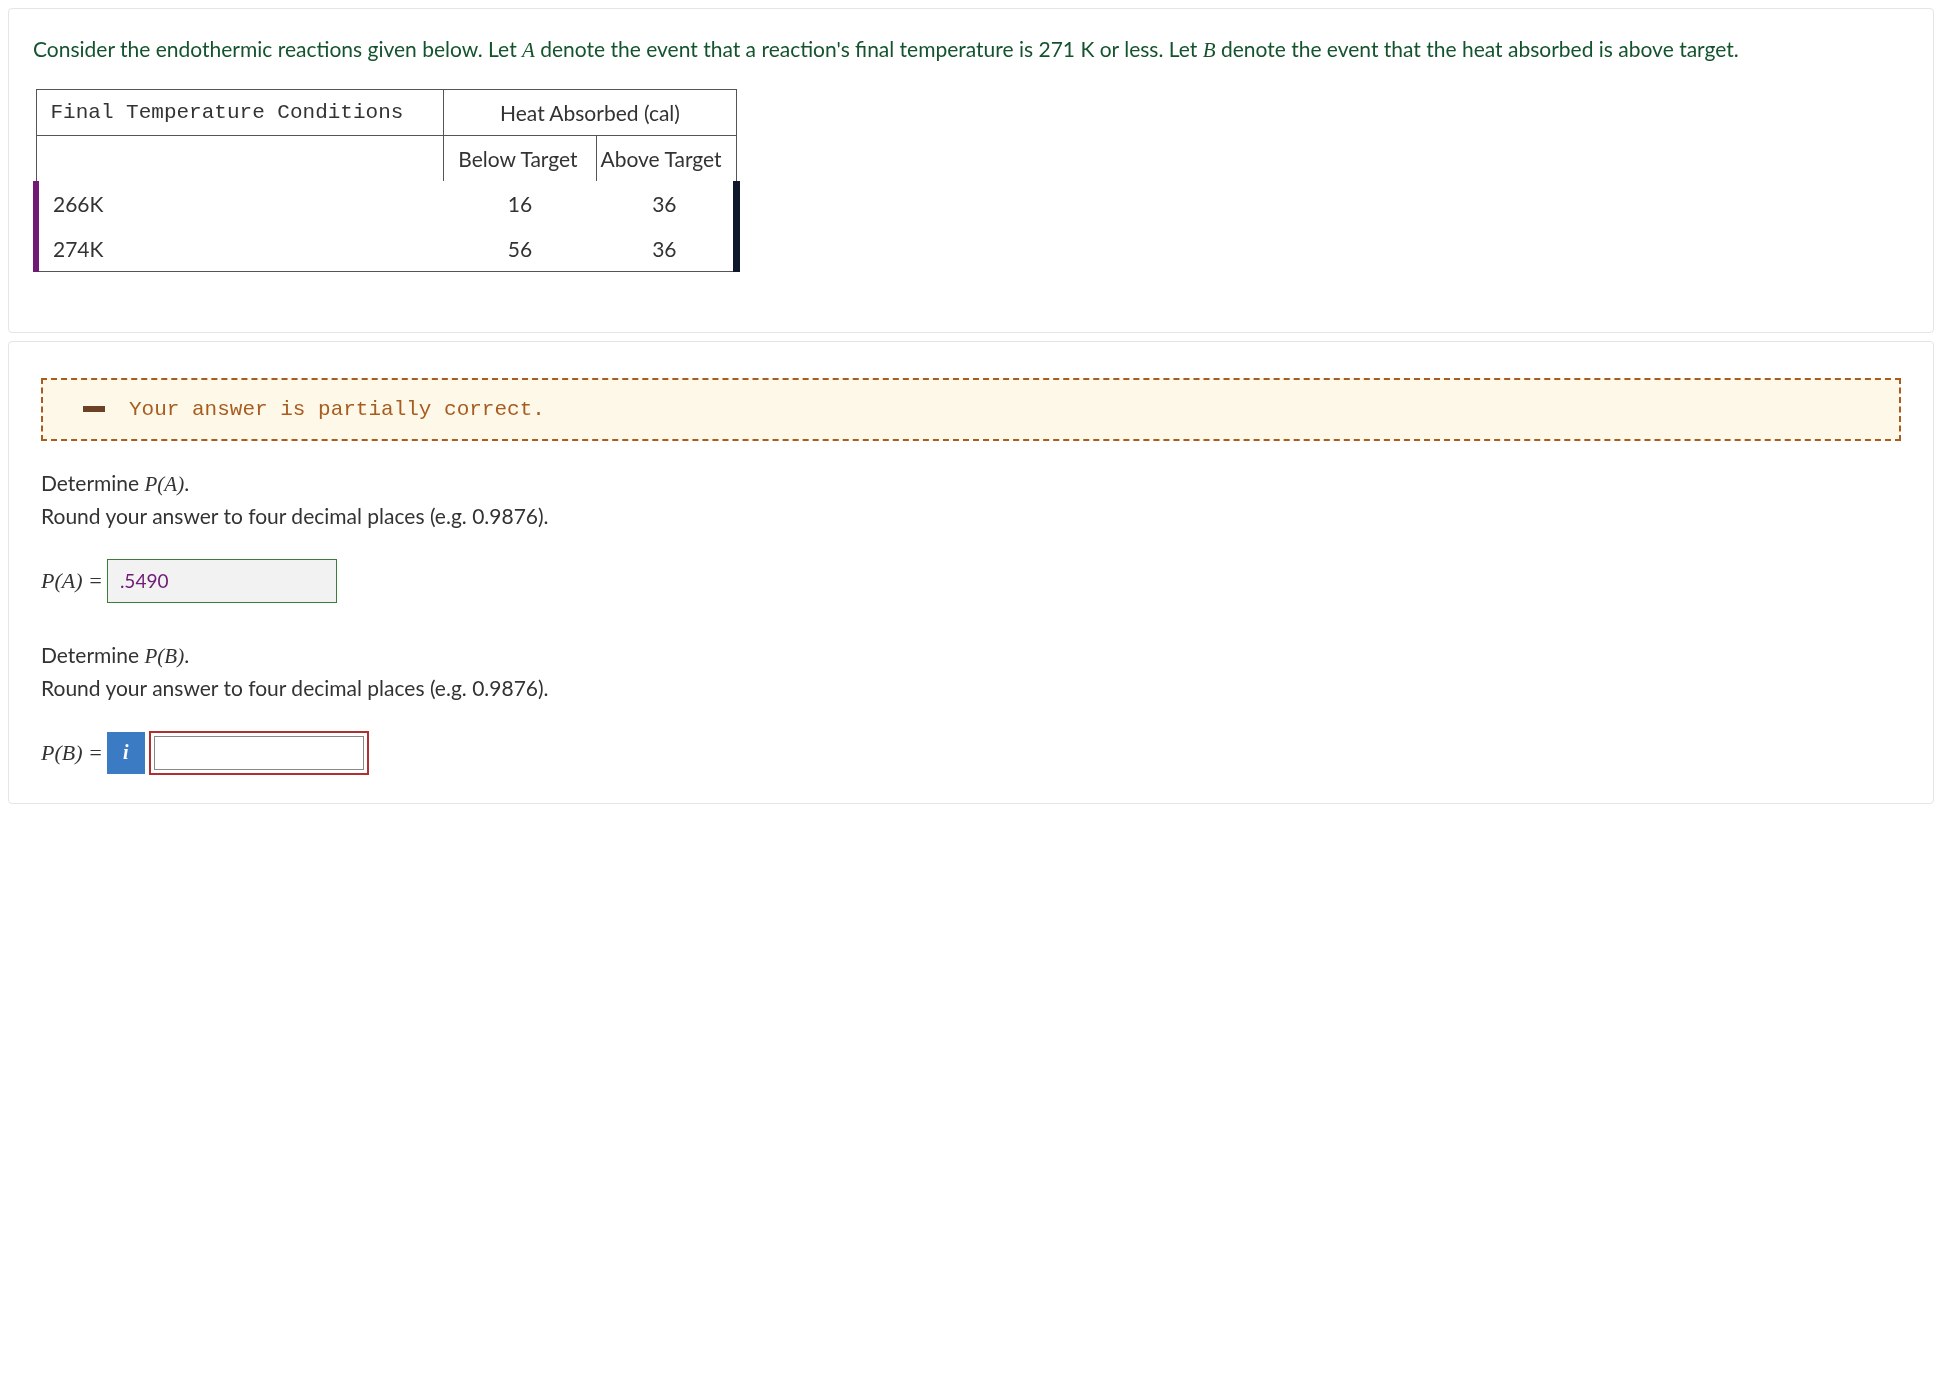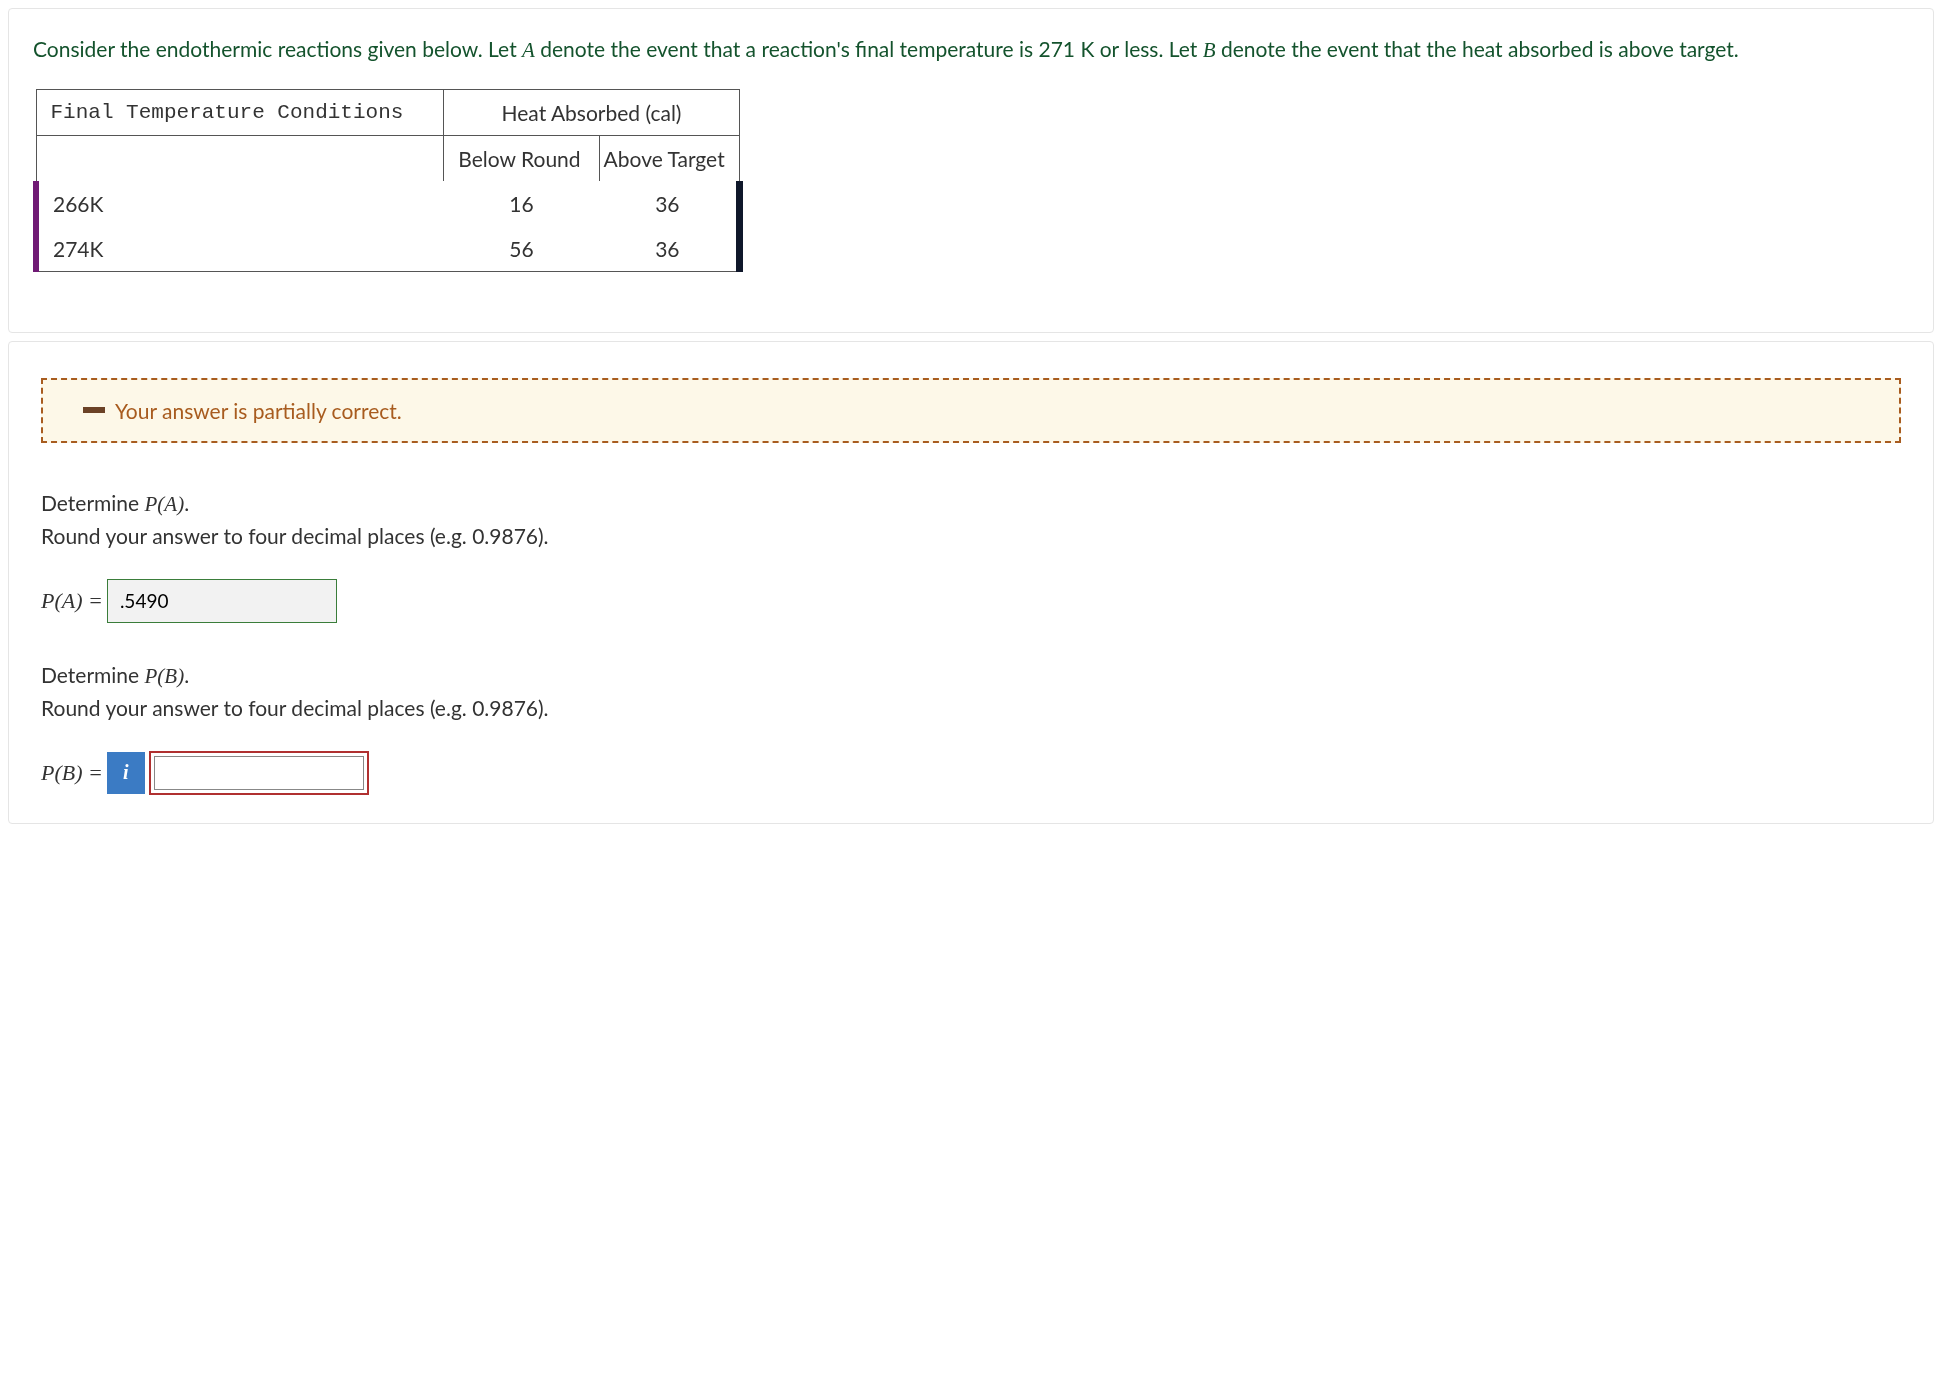--- a/index.html
+++ b/index.html
@@ -49,24 +49,25 @@
   .body-row td.first-col { border-left: 6px solid #701a75; text-align: left; padding-left: 14px; }
   .body-row td.last-col { border-right: 7px solid #0f172a; }
   .body-last td { border-bottom: 1px solid #555; }
   .sub-row td.sub-left { text-align: right; padding-right: 18px; }
   .sub-row td.sub-right { text-align: left; padding-left: 4px; }
   
   .feedback-box {
     border: 2px dashed #a85c1f;
     background: #fdf8e8;
     padding: 18px 22px;
-    margin: 8px 8px 44px 8px;
+    margin: 8px 8px 26px 8px;
     display: flex;
     align-items: center;
-    gap: 10px;
+    gap: 24px;
+    font-family: Liberation Mono, monospace;
   }
   .minus-icon {
     width: 22px;
     height: 6px;
     background: #6b4226;
     display: inline-block;
     flex-shrink: 0;
     margin-left: 18px;
   }
   .feedback-text {
@@ -88,21 +89,21 @@
     font-family: 'Times New Roman', serif;
     font-size: 22px;
   }
   .answer-input-correct {
     width: 230px;
     height: 44px;
     border: 1px solid #3a7d3a;
     background: #f2f2f2;
     padding: 0 12px;
     font-size: 19px;
-    color: #000000;
+    color: #701a75;
     font-family: inherit;
   }
   .info-badge {
     width: 38px;
     height: 42px;
     background: #3b7bc4;
     color: #fff;
     display: inline-flex;
     align-items: center;
     justify-content: center;
@@ -134,21 +135,21 @@
   </div>
 
   <table class="data-table">
     <tbody>
         <tr class="hdr-row">
       <th class="left-head">Final Temperature Conditions</th>
       <th colspan="2">Heat Absorbed (cal)</th>
     </tr>
     <tr class="sub-row">
       <td class="first-col"></td>
-      <td class="sub-left">Below Round</td>
+      <td class="sub-left">Below Target</td>
       <td class="sub-right last-col">Above Target</td>
     </tr>
     <tr class="body-row">
       <td class="first-col">266K</td>
       <td>16</td>
       <td class="last-col">36</td>
     </tr>
     <tr class="body-row body-last">
       <td class="first-col">274K</td>
       <td>56</td>

